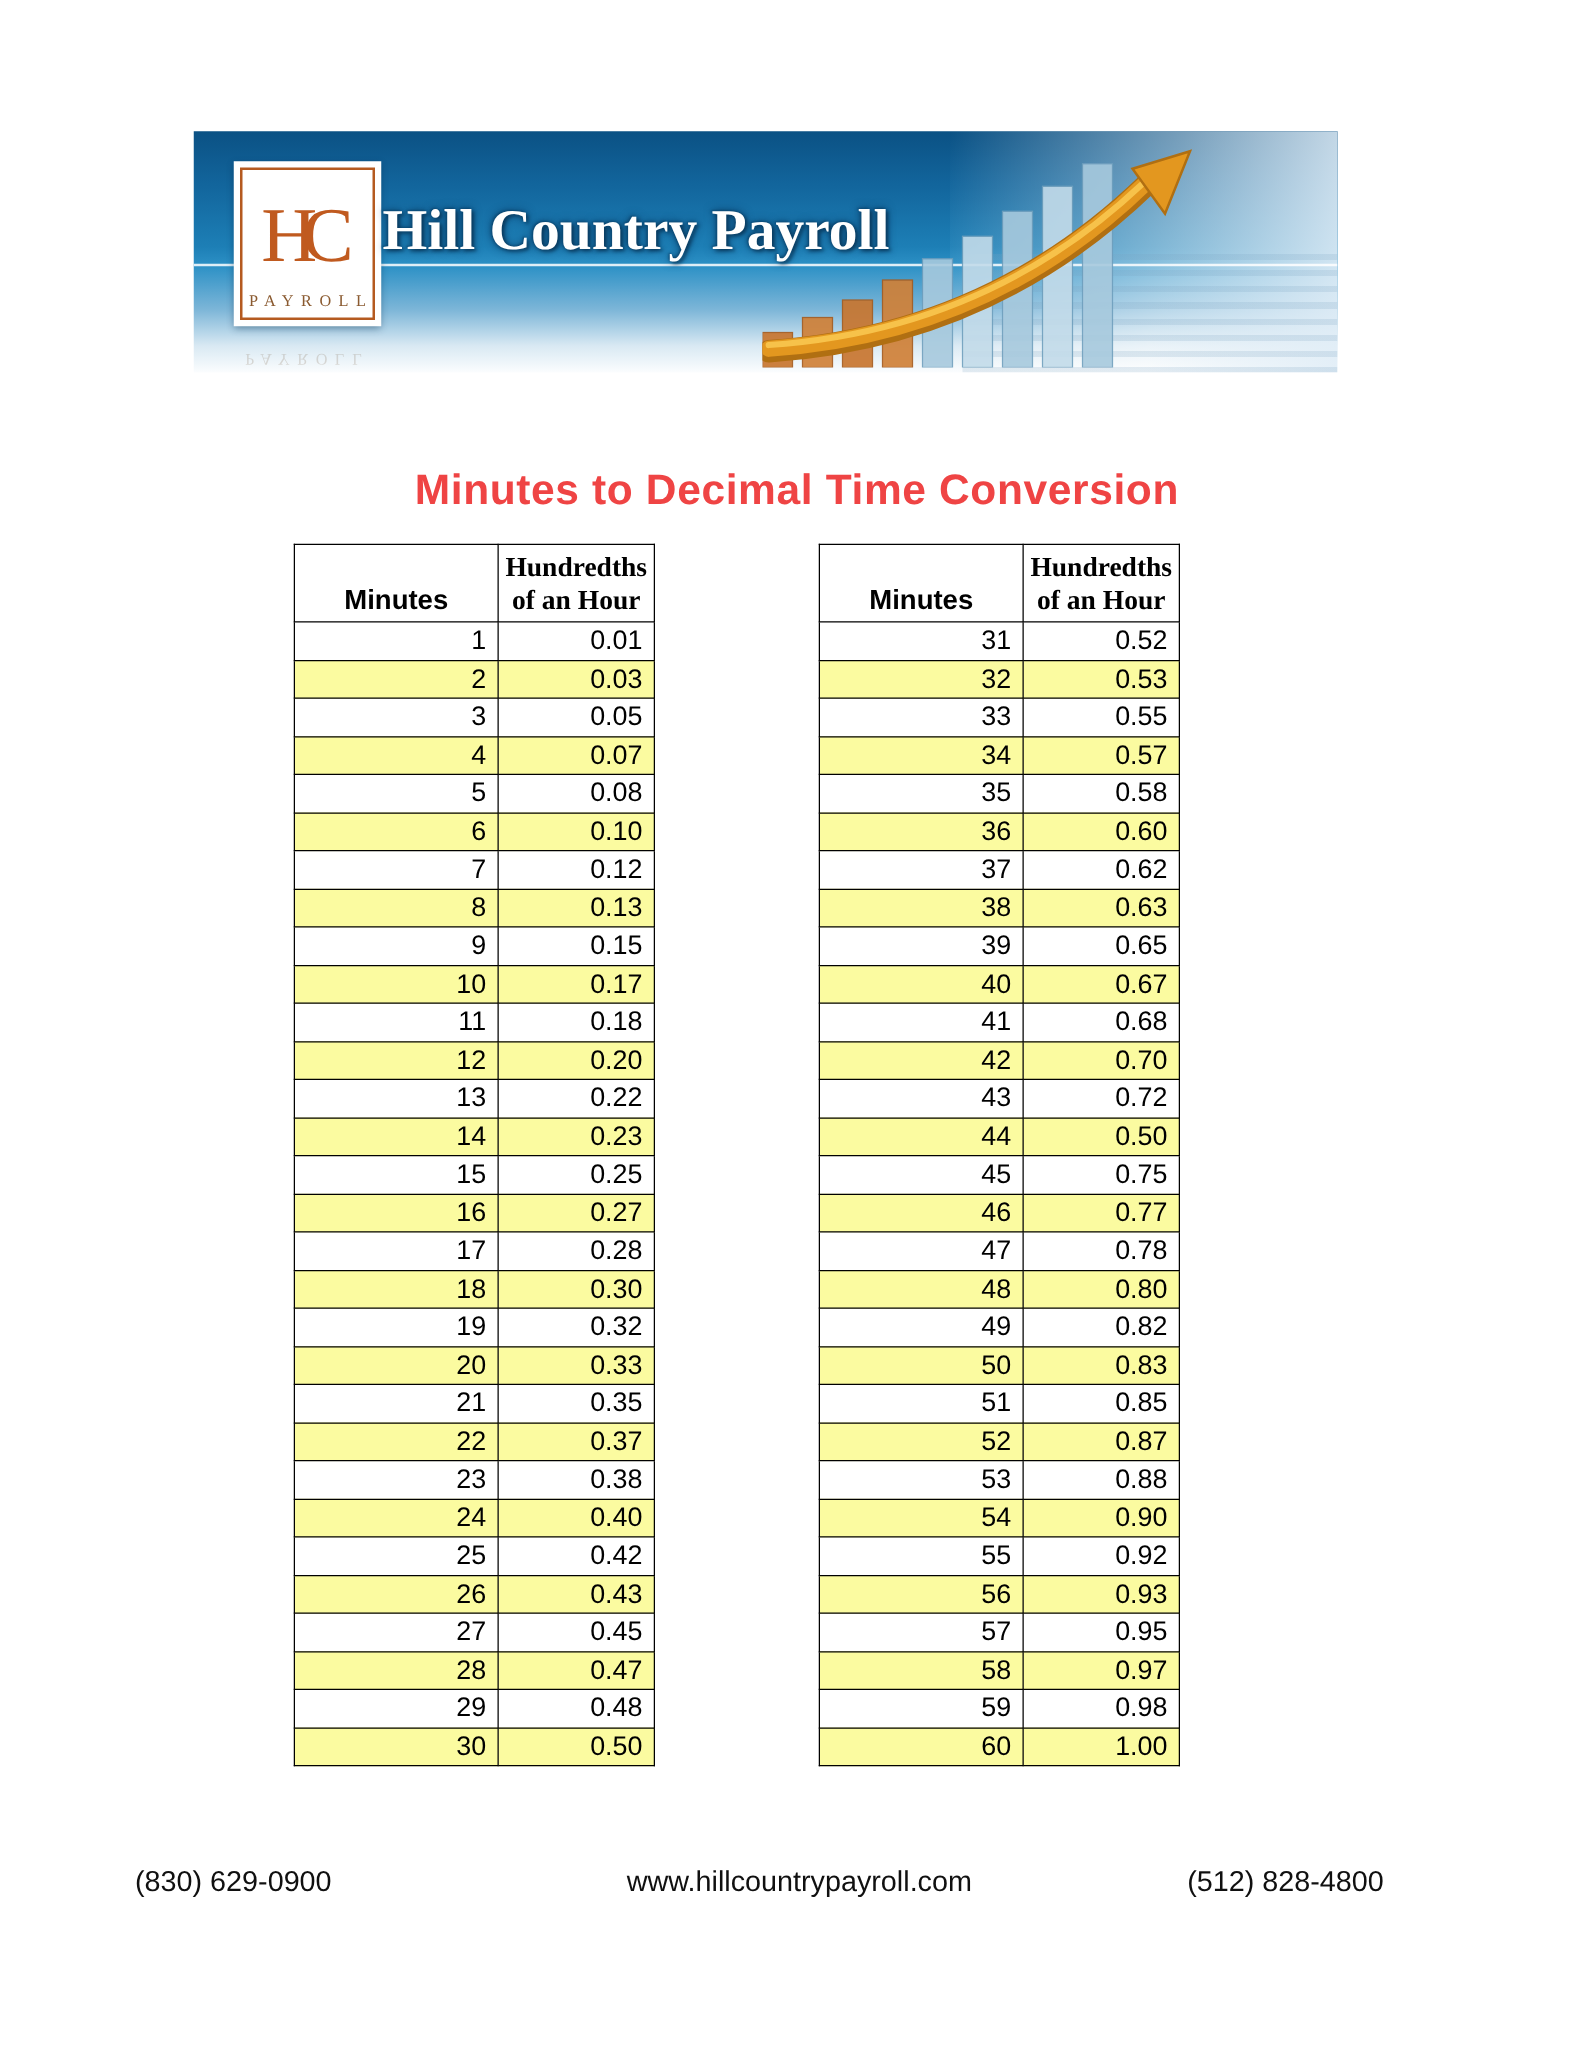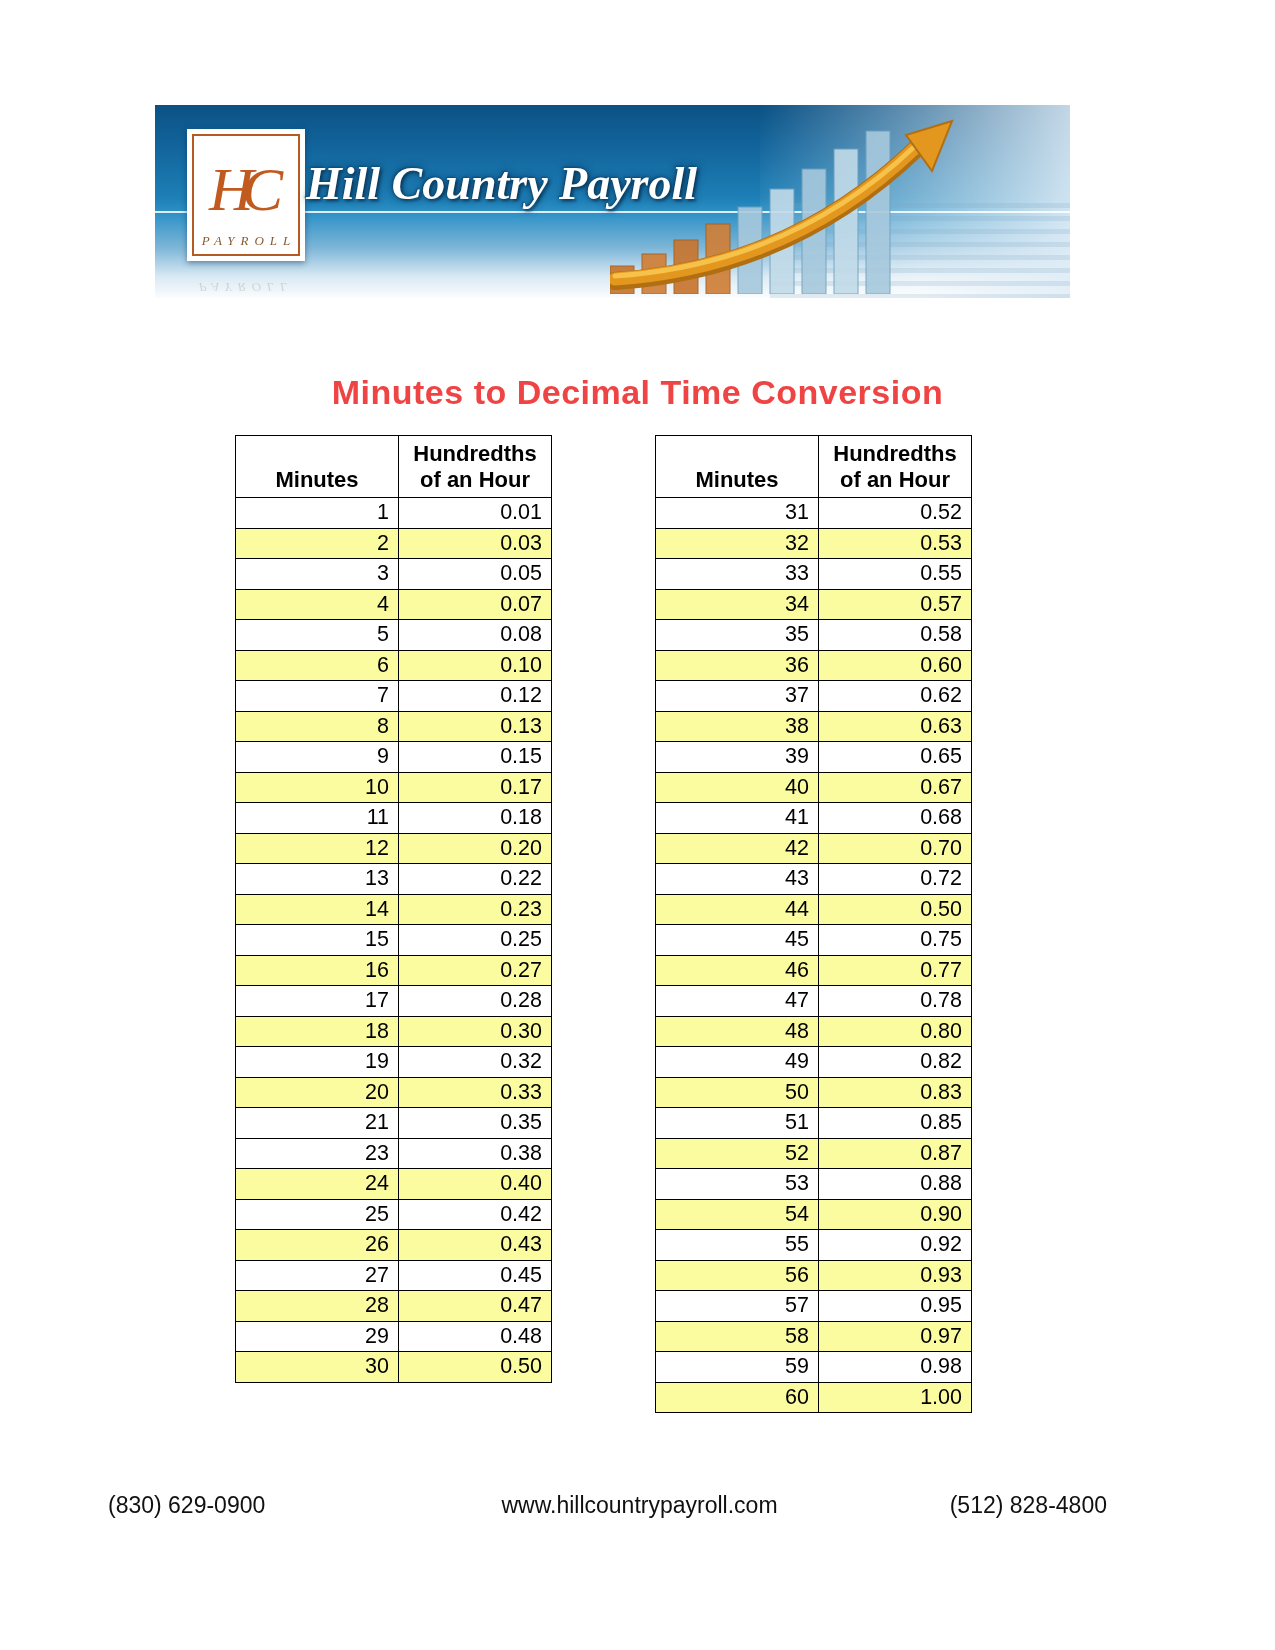--- a/index.html
+++ b/index.html
@@ -5,21 +5,20 @@
   html,body{margin:0;padding:0;}
   body{
     width:1275px;height:1650px;position:relative;background:#ffffff;
     font-family:"Liberation Sans", sans-serif;color:#000;overflow:hidden;
   }
 
   
   .banner{
     position:absolute;left:155px;top:105px;width:915px;height:193px;overflow:hidden;
     background:linear-gradient(180deg,#0b5184 0%,#12659c 22%,#1d7fb6 48%,#2d91c6 56%,#7db6d8 74%,#d9e9f3 89%,#fbfdfe 100%);
-    font-style:italic;
   }
   .banner-sweep{
     position:absolute;right:0;top:0;width:310px;height:100%;
     background:linear-gradient(100deg,rgba(255,255,255,0) 0%,rgba(255,255,255,.45) 55%,rgba(226,238,247,.95) 100%);
   }
   .banner-stripes{
     position:absolute;right:0;bottom:0;width:300px;height:95px;opacity:.65;
     background:repeating-linear-gradient(180deg,rgba(120,160,190,.30) 0 5px,rgba(255,255,255,0) 5px 13px);
   }
   .banner-line{
@@ -68,21 +67,21 @@
     position:absolute;top:435px;border-collapse:collapse;font-size:21.5px;color:#000;
     table-layout:fixed;
   }
   .conv-table.left{left:235px;}
   .conv-table.right{left:655px;}
   .conv-table th,.conv-table td{border:1px solid #000;}
   .conv-table th{
     width:163px;height:62px;vertical-align:bottom;text-align:center;
     font-weight:bold;font-size:22px;padding:2px 4px 4px 4px;box-sizing:border-box;
   }
-  .conv-table th.val-h{width:153px;}
+  .conv-table th.val-h{width:125px;font-family:Liberation Serif, serif;}
   .conv-table td{
     height:29.5px;line-height:29.5px;padding:0 9px 0 0;text-align:right;
     box-sizing:border-box;background:#ffffff;
   }
   .conv-table tr.hl td{background:var(--hl,#fbfba0);}
 
   
   .footer{position:absolute;top:1492px;left:0;width:100%;font-size:23px;color:#101010;}
   .footer .f-left{position:absolute;left:108px;top:0;}
   .footer .f-center{position:absolute;left:2px;top:0;width:100%;text-align:center;}
@@ -215,20 +214,24 @@
         <td>0.32</td>
       </tr>
       <tr class="hl">
         <td>20</td>
         <td>0.33</td>
       </tr>
       <tr>
         <td>21</td>
         <td>0.35</td>
       </tr>
+      <tr class="hl">
+        <td>22</td>
+        <td>0.37</td>
+      </tr>
       <tr>
         <td>23</td>
         <td>0.38</td>
       </tr>
       <tr class="hl">
         <td>24</td>
         <td>0.40</td>
       </tr>
       <tr>
         <td>25</td>

